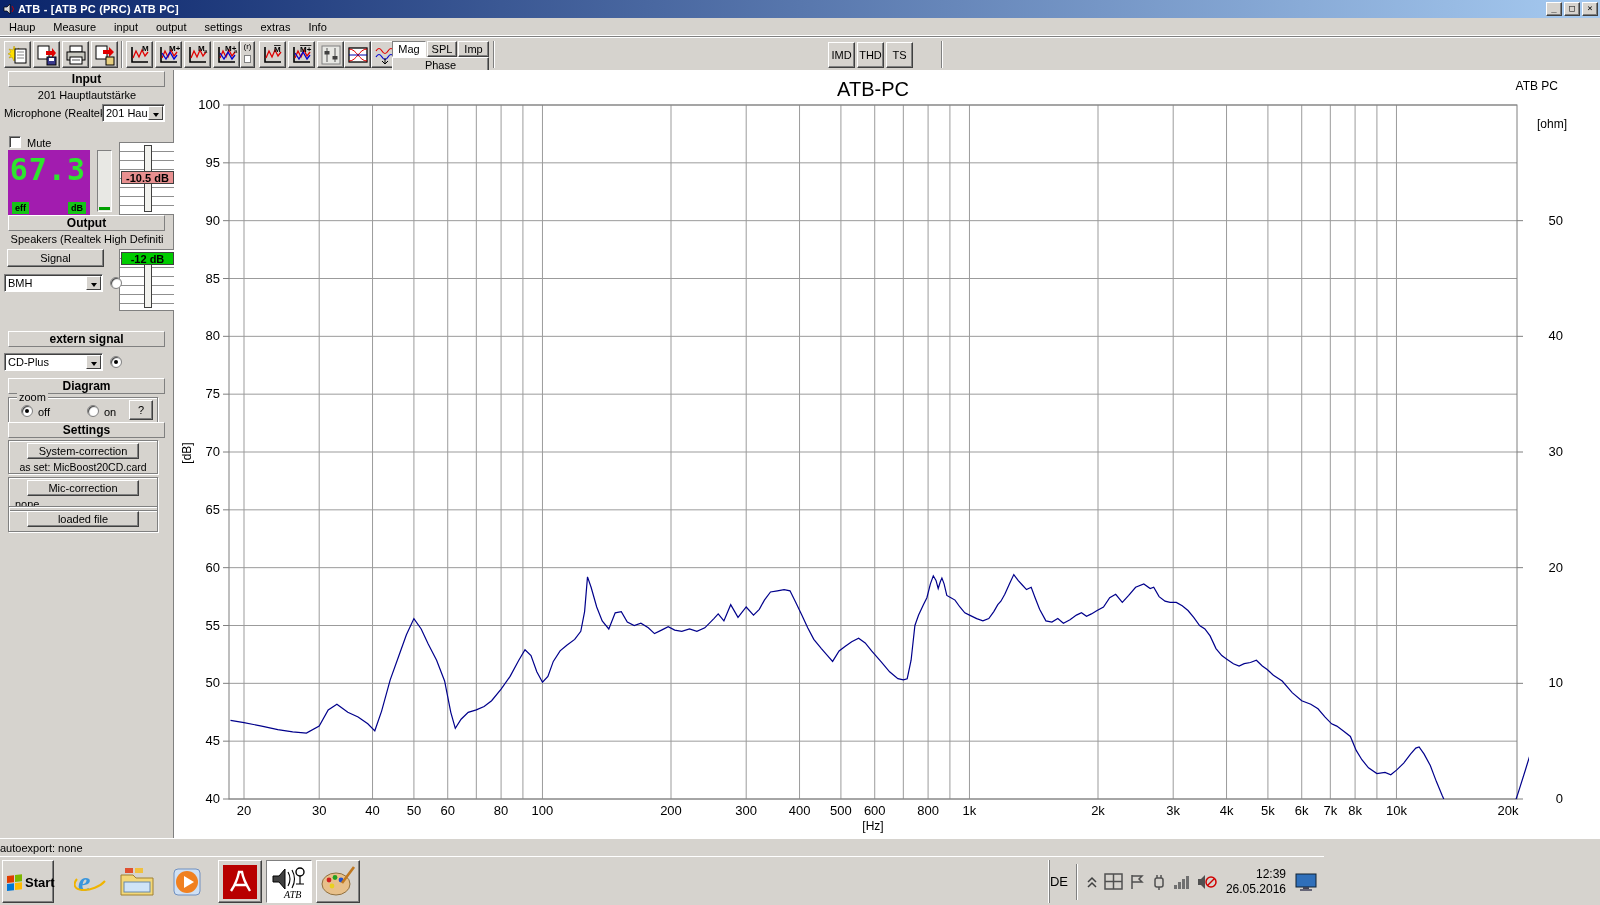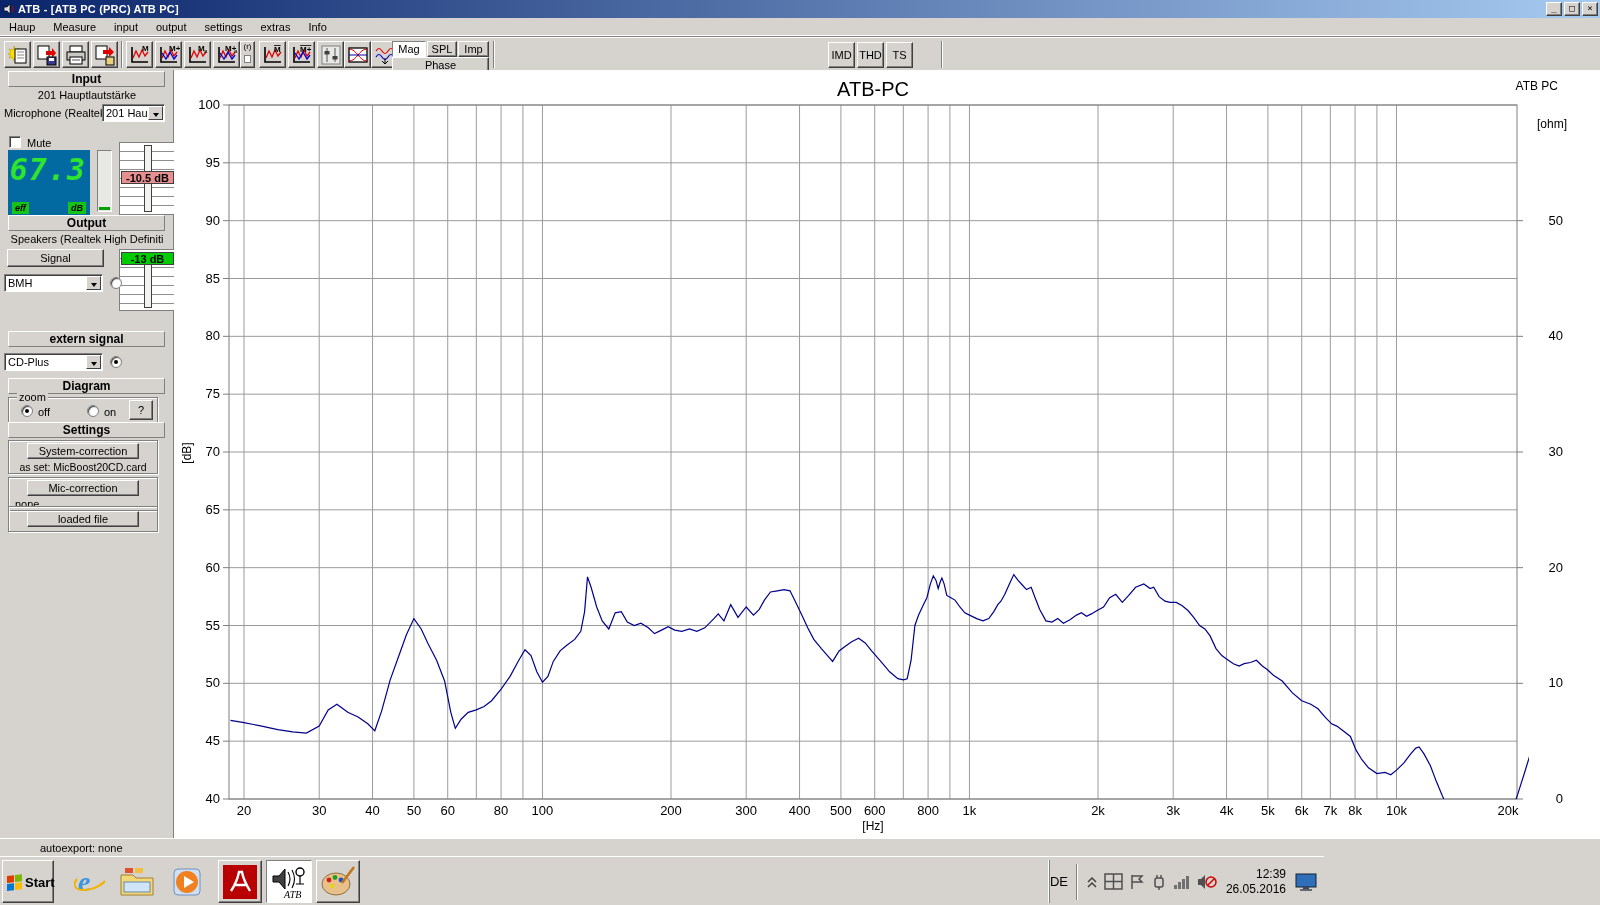--- a/index.html
+++ b/index.html
@@ -29,37 +29,37 @@
 .hdr{position:absolute;left:8px;width:157px;height:16px;text-align:center;font-weight:bold;font-size:12px;line-height:15px;}
 .slabel{position:absolute;font-size:11px;white-space:nowrap;}
 .dd{position:absolute;height:18px;background:#fff;border:1px solid;border-color:#808080 #fff #fff #808080;box-shadow:inset 1px 1px 0 #404040;}
 .dd .txt{position:absolute;left:3px;top:2px;right:17px;overflow:hidden;white-space:nowrap;font-size:11px;}
 .dd .arw{position:absolute;right:1px;top:1px;bottom:1px;width:15px;border:1px solid;border-color:#fff #404040 #404040 #fff;background:#d6d3ce;}
 .dd .arw:after{content:"";position:absolute;left:4px;top:6px;border:3px solid transparent;border-top:4px solid #000;}
 .chk{position:absolute;width:12px;height:12px;background:#fff;border:1px solid;border-color:#808080 #fff #fff #808080;box-shadow:inset 1px 1px 0 #404040;}
 .rad{position:absolute;width:12px;height:12px;border-radius:50%;background:#fff;border:1px solid #808080;box-shadow:inset 1px 1px 1px #404040;}
 .rad.on:after{content:"";position:absolute;left:3px;top:3px;width:4px;height:4px;border-radius:50%;background:#000;}
 .btn{position:absolute;font-size:11px;text-align:center;}
-.led{position:absolute;left:8px;top:80px;width:82px;height:68px;background:#0369a1;font-style:italic;}
+.led{position:absolute;left:8px;top:80px;width:82px;height:68px;background:#a21caf;}
 .led .val{position:absolute;left:0;right:4px;top:2px;text-align:right;font-family:"DejaVu Sans Mono",monospace;font-weight:bold;font-size:30px;color:#2ee52e;letter-spacing:1px;}
 .badge{position:absolute;bottom:4px;background:#16c316;color:#000;font-size:9px;font-weight:bold;padding:1px 3px;}
 .meter{position:absolute;left:97px;top:80px;width:15px;height:62px;background:#e8e8e4;border:1px solid;border-color:#808080 #fff #fff #808080;}
 .meter .bar{position:absolute;left:1px;right:1px;bottom:1px;height:3px;background:#00a000;}
 .sliderbox{position:absolute;width:57px;background:#fff;border:1px solid #808080;
   background-image:repeating-linear-gradient(to bottom,#fff 0,#fff 8px,#8f8f8f 8px,#8f8f8f 9px);}
 .strack{position:absolute;left:50%;margin-left:-4px;top:2px;bottom:2px;width:8px;background:#f2f2ee;border:1px solid #404040;}
 .sliderlabel{position:absolute;left:1px;right:1px;height:13px;font-size:11px;font-weight:bold;text-align:center;line-height:13px;border:1px solid #404040;}
 .legendbox{position:absolute;left:8px;top:478px;width:150px;height:288px;background:#fff;border:1px solid;border-color:#808080 #fff #fff #808080;}
 .legrow{position:absolute;left:4px;top:6px;display:flex;align-items:center;}
 .legline{width:40px;height:0;border-top:1px solid #00008b;margin-right:8px;}
 
 #chartpanel{left:174px;top:70px;width:1426px;height:768px;background:#fff;}
 
 #statusbar{left:0;top:838px;width:1600px;height:18px;border-top:1px solid #fff;box-shadow:inset 0 1px 0 #d6d3ce;background:#d6d3ce;display:flex;align-items:center;}
-#statusbar span{margin-left:40px;}
+#statusbar span{}
 
 #taskbar{left:0;top:856px;width:1324px;height:49px;background:#d6d3ce;border-top:1px solid #fff;}
 .tkbtn{position:absolute;top:3px;height:43px;}
 .qicon{position:absolute;top:5px;width:42px;height:40px;display:flex;align-items:center;justify-content:center;}
 #tray{position:absolute;right:4px;top:3px;height:43px;border-left:1px solid #808080;box-shadow:-1px 0 0 #fff;display:flex;align-items:center;}
 .trayicon{margin:0 3px;}
 #clock{text-align:right;font-size:12px;line-height:15px;margin:0 6px;}
 </style>
 </head>
 <body>
@@ -236,21 +236,21 @@
     <div class="sliderbox" style="left:119px;top:72px;height:73px">
       <div class="strack"></div>
       <div class="sliderlabel" style="top: 28px; background: rgb(232, 144, 144);" id="in-slider-label">-10.5 dB</div>
     </div>
 
     <div class="hdr raised2" style="top:145px">Output</div>
     <div class="slabel" style="top:163px;left:0;width:174px;text-align:center">Speakers (Realtek High Definiti</div>
     <div class="btn raised" style="left:7px;top:179px;width:97px;height:18px;line-height:16px">Signal</div>
     <div class="sliderbox" style="left:119px;top:179px;height:62px">
       <div class="strack"></div>
-      <div class="sliderlabel" style="top: 2px; background: rgb(0, 204, 0);" id="out-slider-label">-13 dB</div>
+      <div class="sliderlabel" style="top: 2px; background: rgb(0, 204, 0);" id="out-slider-label">-12 dB</div>
     </div>
     <div class="dd" style="left:4px;top:204px;width:99px">
       <span class="txt">BMH</span>
       <span class="arw"></span>
     </div>
     <span class="rad" id="sig-radio" style="left:110px;top:207px"></span>
 
     <div class="hdr raised2" style="top:261px">extern signal</div>
     <div class="dd" style="left:4px;top:283px;width:99px">
       <span class="txt">CD-Plus</span>

